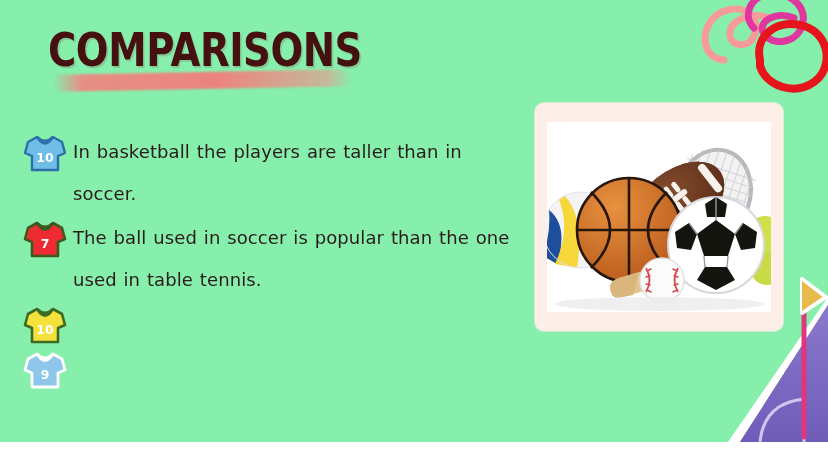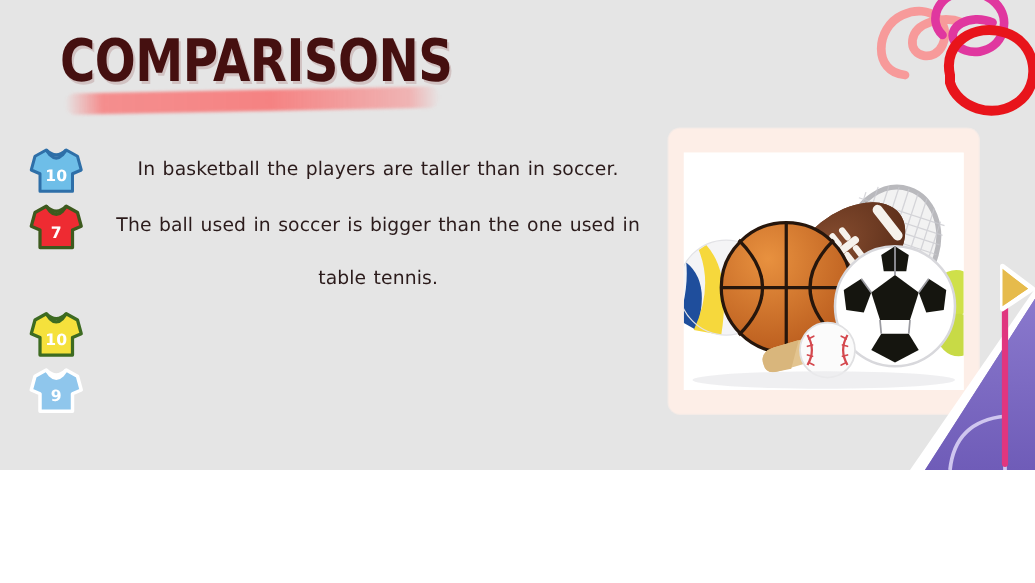--- a/index.html
+++ b/index.html
@@ -9,22 +9,22 @@
   body {
     width: 828px;
     height: 466px;
     overflow: hidden;
     font-family: "DejaVu Sans", sans-serif;
   }
 
   #slide {
     position: relative;
     width: 828px;
-    height: 376px;
-    background: #e5e5e5;
+    height: 442px;
+    background: #86efac;
     overflow: hidden;
   }
 
   
   .scribbles {
     position: absolute;
     top: -12px;
     right: -6px;
     width: 150px;
     height: 120px;
@@ -74,40 +74,39 @@
     transform: scaleX(0.82);
     transform-origin: left center;
     text-shadow: 2px 2px 0 rgba(120,40,40,0.18);
     white-space: nowrap;
   }
 
   
   .bullets {
     position: absolute;
     left: 22px;
-    top: 114px;
+    top: 131px;
     width: 510px;
-    text-align: center;
   }
   .bullet-row {
     display: flex;
     align-items: flex-start;
     margin-bottom: 2px;
   }
   .jersey-icon {
     flex: 0 0 auto;
     width: 46px;
     height: 42px;
     margin-top: 1px;
     margin-right: 5px;
   }
   .bullet-text {
     flex: 1 1 auto;
     font-family: "DejaVu Sans", sans-serif;
-    font-size: 15px;
+    font-size: 18px;
     line-height: 42px;
     color: #2b1b1b;
     letter-spacing: 0.1px;
     word-spacing: 1px;
   }
 
   
   .photo-frame {
     position: absolute;
     left: 535px;
@@ -155,21 +154,21 @@
       </svg>
       <div class="bullet-text">In basketball the players are taller than in soccer.</div>
     </div>
 
     <div class="bullet-row">
       <svg class="jersey-icon" viewBox="0 0 46 42">
         <path d="M15 5 L6 10 L3 21 L10 24 L10 38 L36 38 L36 24 L43 21 L40 10 L31 5 L28 9 Q23 14 18 9 Z" fill="#EE2B32" stroke="#3D5A1E" stroke-width="2.6" stroke-linejoin="round"></path>
         <path d="M15 5 Q23 13 31 5" fill="none" stroke="#3D5A1E" stroke-width="2.6"></path>
         <text x="23" y="30" font-family="DejaVu Sans, sans-serif" font-size="12.5" font-weight="700" fill="#FFFFFF" text-anchor="middle">7</text>
       </svg>
-      <div class="bullet-text">The ball used in soccer is bigger than the one used in table tennis.</div>
+      <div class="bullet-text">The ball used in soccer is popular than the one used in table tennis.</div>
     </div>
 
     <div class="bullet-row">
       <svg class="jersey-icon" viewBox="0 0 46 42">
         <path d="M15 5 L6 10 L3 21 L10 24 L10 38 L36 38 L36 24 L43 21 L40 10 L31 5 L28 9 Q23 14 18 9 Z" fill="#F5E13C" stroke="#3D6B21" stroke-width="2.6" stroke-linejoin="round"></path>
         <path d="M15 5 Q23 13 31 5" fill="none" stroke="#3D6B21" stroke-width="2.6"></path>
         <text x="23" y="30" font-family="DejaVu Sans, sans-serif" font-size="12.5" font-weight="700" fill="#FFFFFF" text-anchor="middle">10</text>
       </svg>
     </div>
 

